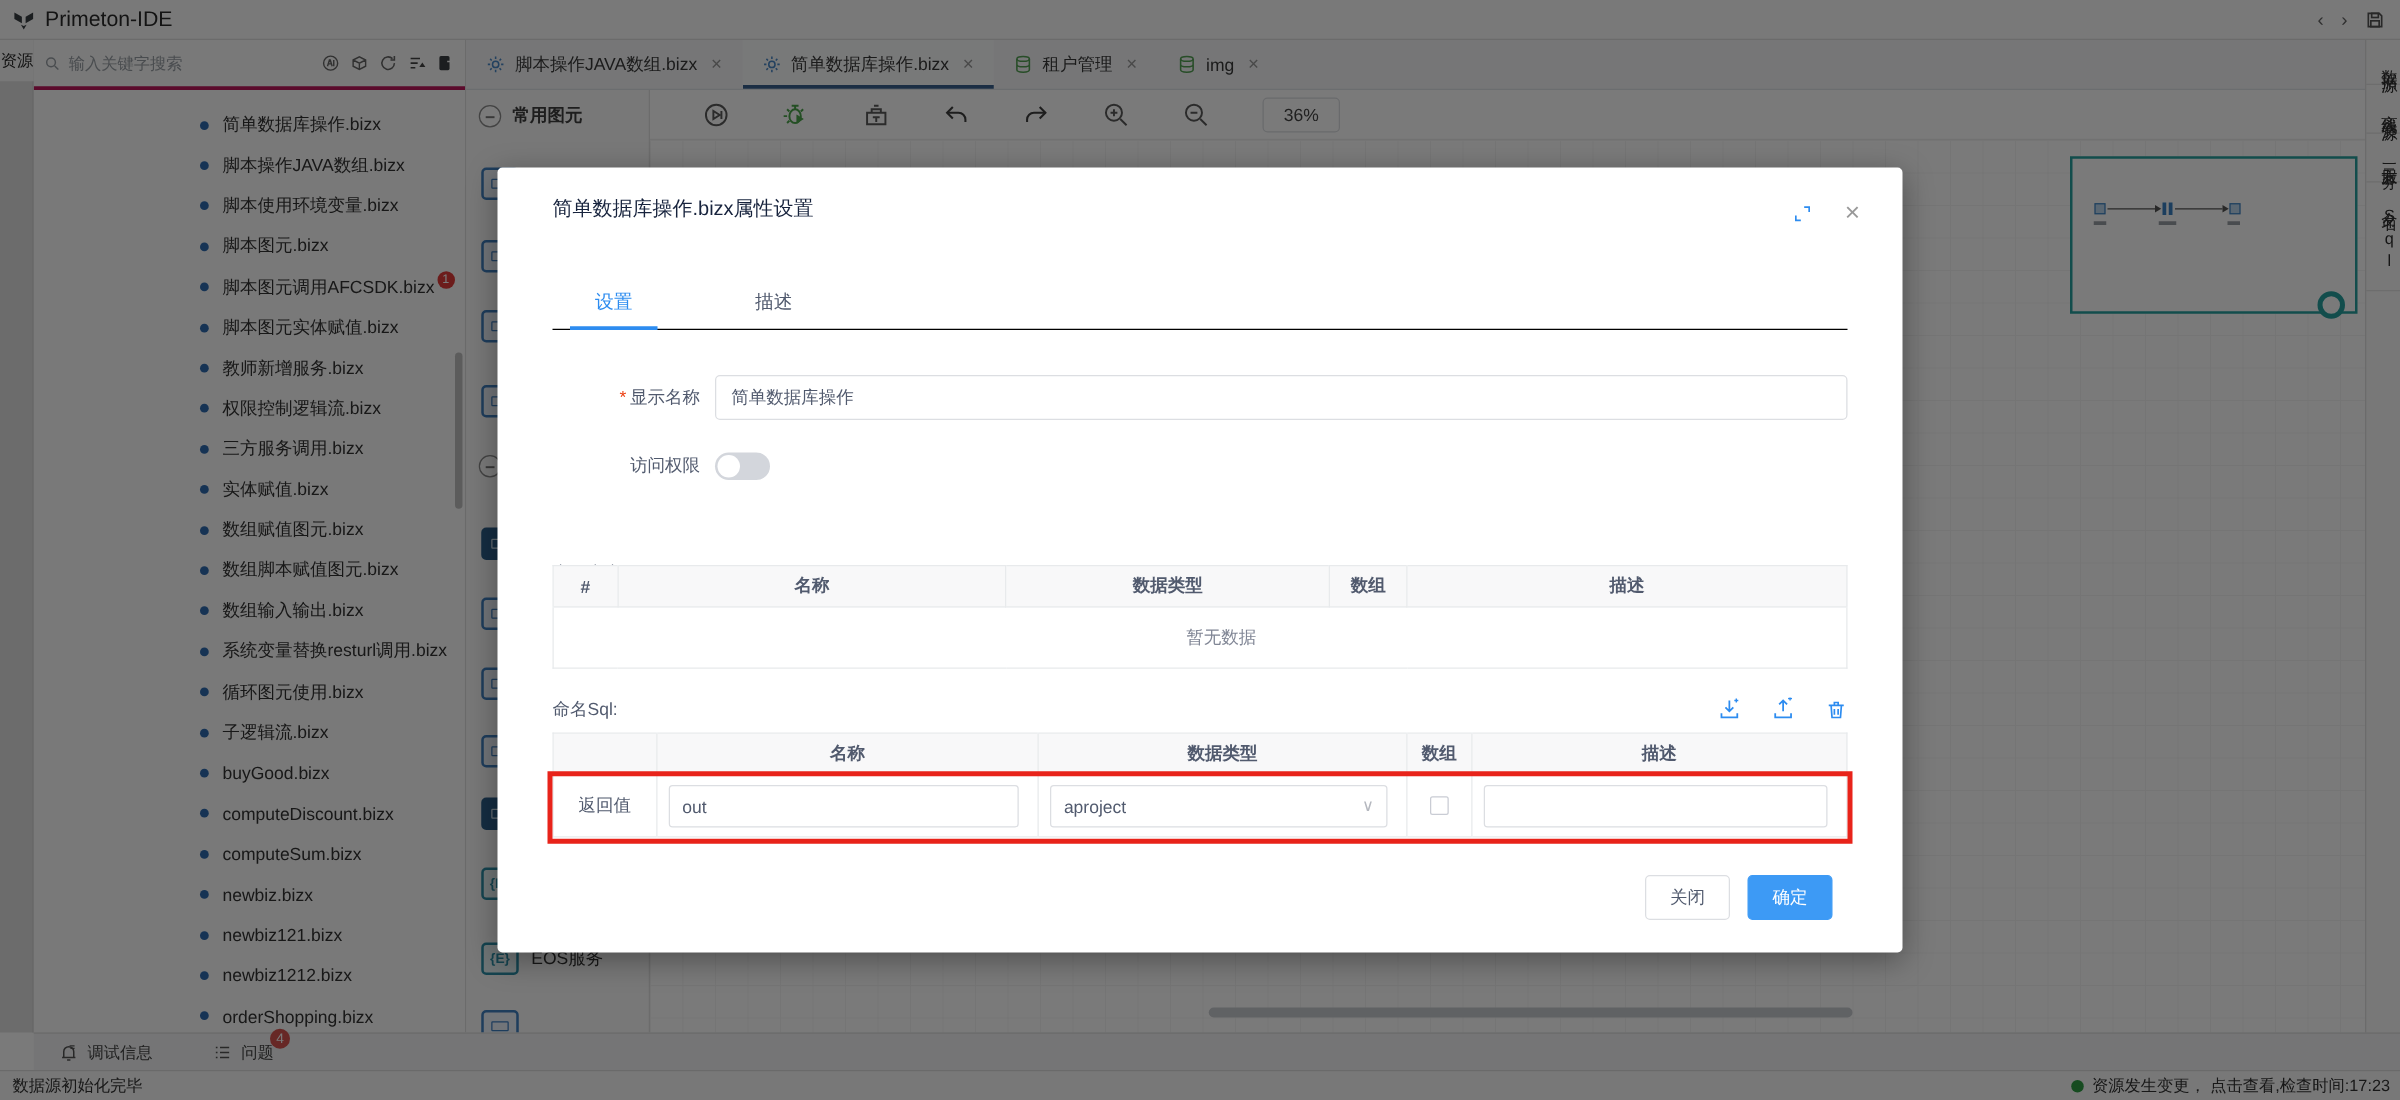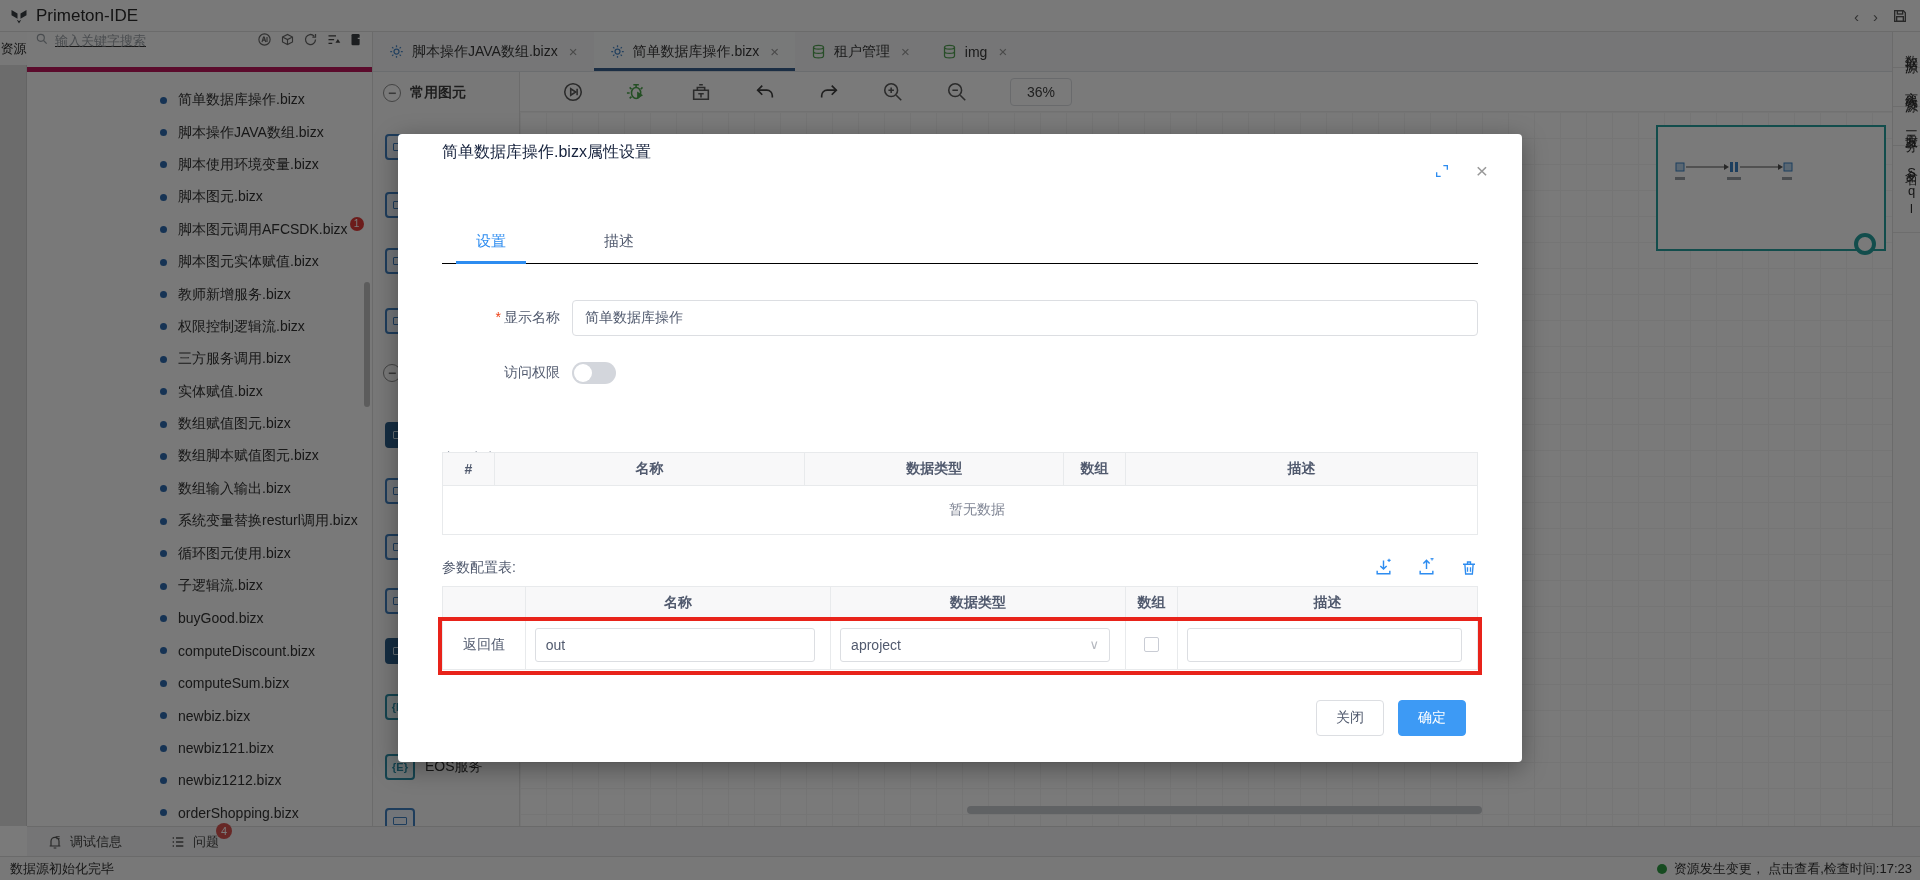--- a/index.html
+++ b/index.html
@@ -21,21 +21,21 @@
 
   
   .activitybar { position:absolute; left:0; top:32px; width:27px; height:794px;
     background:#e2e2e2; border-right:1px solid #d2d2d2; }
   .activity-tab { width:27px; background:#fafafa; font-size:13px; color:#2b2b2b;
     padding:8px 0; text-align:center; line-height:17px; word-break:break-all; }
 
   
   .sidebar { position:absolute; left:27px; top:32px; width:346px; height:794px;
     background:#fcfcfc; border-right:1px solid #dfdfdf; overflow:hidden; }
-  .searchrow { height:40px; border-bottom:5px solid #be185d; display:flex; align-items:flex-start; padding:0 8px;text-decoration:underline; }
+  .searchrow { height:40px; border-bottom:3px solid #be185d; display:flex; align-items:center; padding:0 8px; }
   .search-ph { color:#9aa0a6; font-size:13px; margin-left:6px; flex:1; }
   .search-icons { display:flex; gap:8px; align-items:center; }
   .filelist { list-style:none; margin:12px 0 0 0; padding:0; }
   .file { height:32.4px; display:flex; align-items:center; padding-left:133px; font-size:14px; color:#333; white-space:nowrap; }
   .file .dot { width:7px; height:7px; border-radius:50%; background:#2e6bb0; margin-right:11px; flex:none; }
   .badge1 { background:#e23c39; color:#fff; font-size:10px; min-width:14px; height:14px; border-radius:50%;
     display:inline-flex; align-items:center; justify-content:center; margin-left:2px; transform:translateY(-6px); }
   .sidebar-thumb { position:absolute; right:2px; top:250px; width:6px; height:125px; background:#c1c1c1; border-radius:3px; }
 
   
@@ -86,21 +86,21 @@
   .statusbar { position:absolute; left:0; top:856px; width:1920px; height:24px; background:#fbfbfb;
     border-top:1px solid #ddd; display:flex; align-items:center; font-size:13px; color:#333;justify-content:flex-end; }
   .status-left { margin-left:10px; }
   .status-right { margin-left:auto; margin-right:8px; display:flex; align-items:center; gap:7px; }
   .gdot { width:10px; height:10px; border-radius:50%; background:#2f9e44; }
 
   
   .dim { position:absolute; inset:0; background:rgba(0,0,0,0.52); z-index:50; }
   .modal { position:absolute; left:398px; top:134px; width:1124px; height:628px; background:#fff;
     border-radius:4px; box-shadow:0 6px 24px rgba(0,0,0,.35); z-index:60; color:#515a6e; font-size:14px; }
-  .m-title { position:absolute; left:44px; top:8px; font-size:16px; color:#17233d; }
+  .m-title { position:absolute; left:44px; top:23px; font-size:16px; color:#17233d; }
   .m-icons { position:absolute; right:34px; top:26px; display:flex; gap:26px; align-items:center; }
   .m-close { font-size:21px; color:#999; line-height:1; }
   .m-tabs { position:absolute; left:44px; right:44px; top:98px; border-bottom:1px solid #000000; display:flex; padding-left:28px; }
   .m-tab { padding:0 6px 12px; margin-right:86px; font-size:15px; color:#515a6e; position:relative; }
   .m-tab.active { color:#2d8cf0; }
   .m-tab.active::after { content:""; position:absolute; left:-14px; right:-14px; bottom:-1px; height:3px; background:#2d8cf0; }
 
   .m-row-name { position:absolute; left:44px; top:166px; width:1036px; display:flex; align-items:center; }
   .m-label { width:118px; text-align:right; font-size:14px; color:#515a6e; flex:none; }
   .req { color:#ed4014; margin-right:3px; }
@@ -556,21 +556,21 @@
         <th>描述</th>
       </tr>
       <tr>
         <td class="empty" colspan="5">暂无数据</td>
       </tr>
     </tbody>
       </table>
   </div>
 
   <div class="sec-row" style="top:424px;">
-    <span class="sec-title">参数配置表:</span>
+    <span class="sec-title">命名Sql:</span>
     <div class="sec-icons">
       <span>
           <svg width="19" height="19" viewBox="0 0 24 24" fill="none" stroke="#2d8cf0" stroke-width="1.8">
             <path d="M12 3v11M8 10l4 4 4-4"></path>
             <path d="M4 16v4h16v-4"></path>
             <path d="M17 3h4M19 1v4" stroke-width="1.4"></path>
           </svg>
         </span>
       <span>
           <svg width="19" height="19" viewBox="0 0 24 24" fill="none" stroke="#2d8cf0" stroke-width="1.8">

